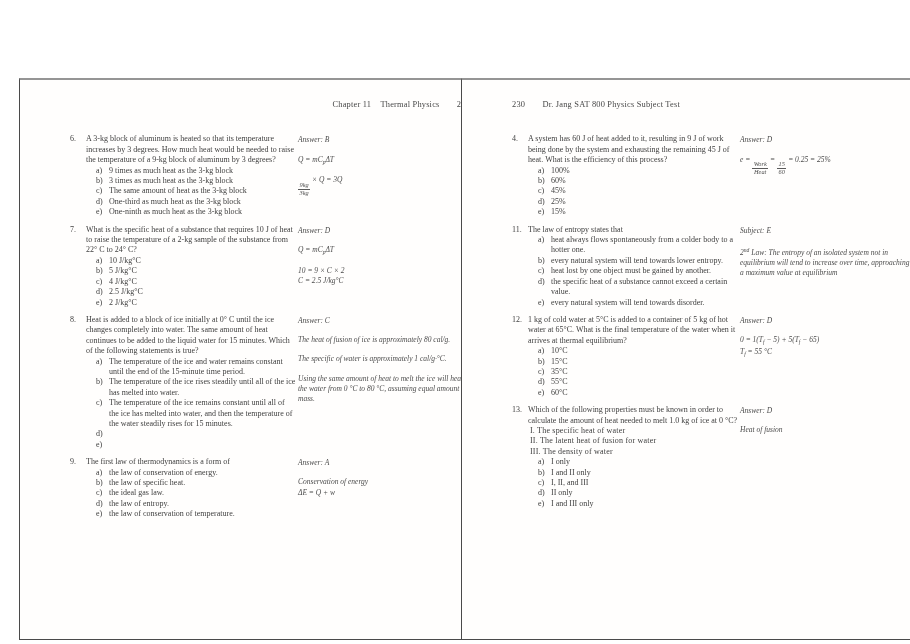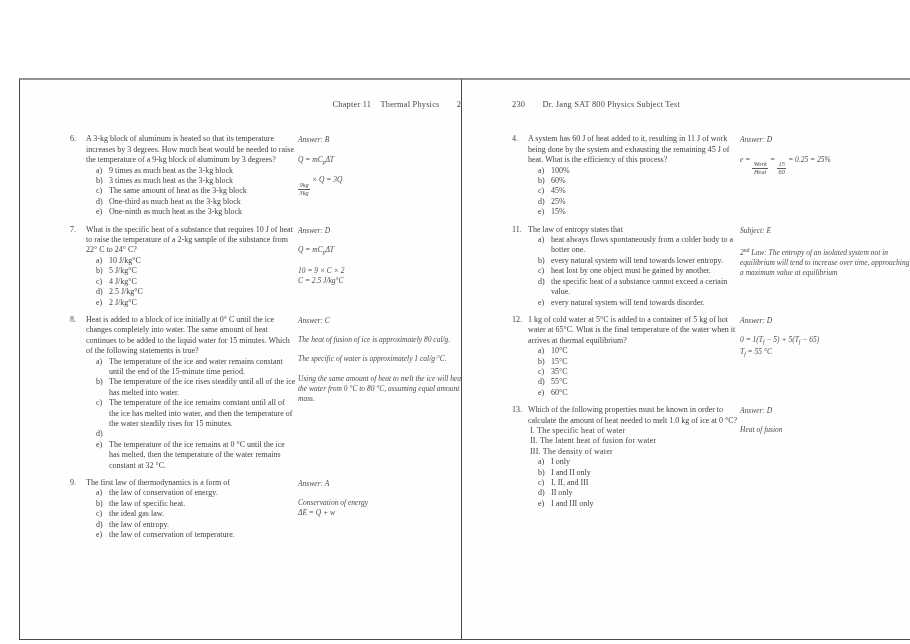--- a/index.html
+++ b/index.html
@@ -144,21 +144,20 @@
             </div>
             <div class="q-option">
               <span class="opt-letter">c)</span>
               <span class="opt-text">The temperature of the ice remains constant until all of the ice has melted into water, and then the temperature of the water steadily rises for 15 minutes.</span>
             </div>
             <div class="q-option">
               <span class="opt-letter">d)</span>
             </div>
             <div class="q-option">
               <span class="opt-letter">e)</span>
-              <span class="opt-text">The temperature of the ice remains at 0 °C until the ice has melted, then the temperature of the water remains constant at 32 °C.</span>
             </div>
           </div>
         </div>
         <div class="q-ans">
           <div class="ans-line">Answer: C</div>
           <div class="ans-line mt">The heat of fusion of ice is approximately 80 cal/g.</div>
           <div class="ans-line mt">The specific of water is approximately 1 cal/g·°C.</div>
           <div class="ans-line mt">Using the same amount of heat to melt the ice will heat the water from 0 °C to 80 °C, assuming equal amount of mass.</div>
         </div>
       </div>
@@ -205,21 +204,21 @@
 
       <div class="page-header">
         <span>230</span>
         <span class="hgap-b">Dr. Jang SAT 800 Physics Subject Test</span>
       </div>
 
       <div class="q">
         <div class="q-main">
           <div class="q-num">4.</div>
           <div class="q-body">
-            <div class="q-text">A system has 60 J of heat added to it, resulting in 11 J of work being done by the system and exhausting the remaining 45 J of heat. What is the efficiency of this process?</div>
+            <div class="q-text">A system has 60 J of heat added to it, resulting in 9 J of work being done by the system and exhausting the remaining 45 J of heat. What is the efficiency of this process?</div>
             <div class="q-option">
               <span class="opt-letter">a)</span>
               <span class="opt-text">100%</span>
             </div>
             <div class="q-option">
               <span class="opt-letter">b)</span>
               <span class="opt-text">60%</span>
             </div>
             <div class="q-option">
               <span class="opt-letter">c)</span>

